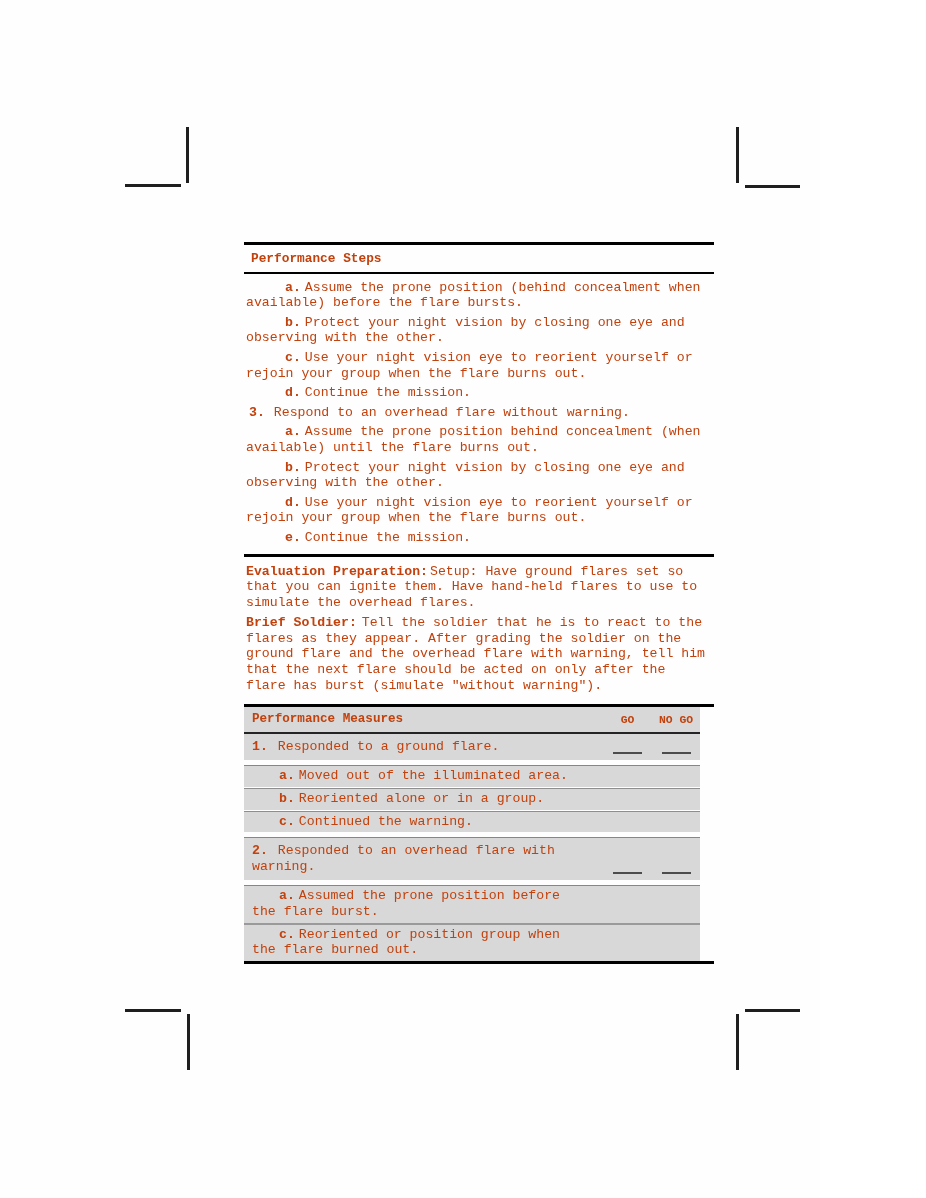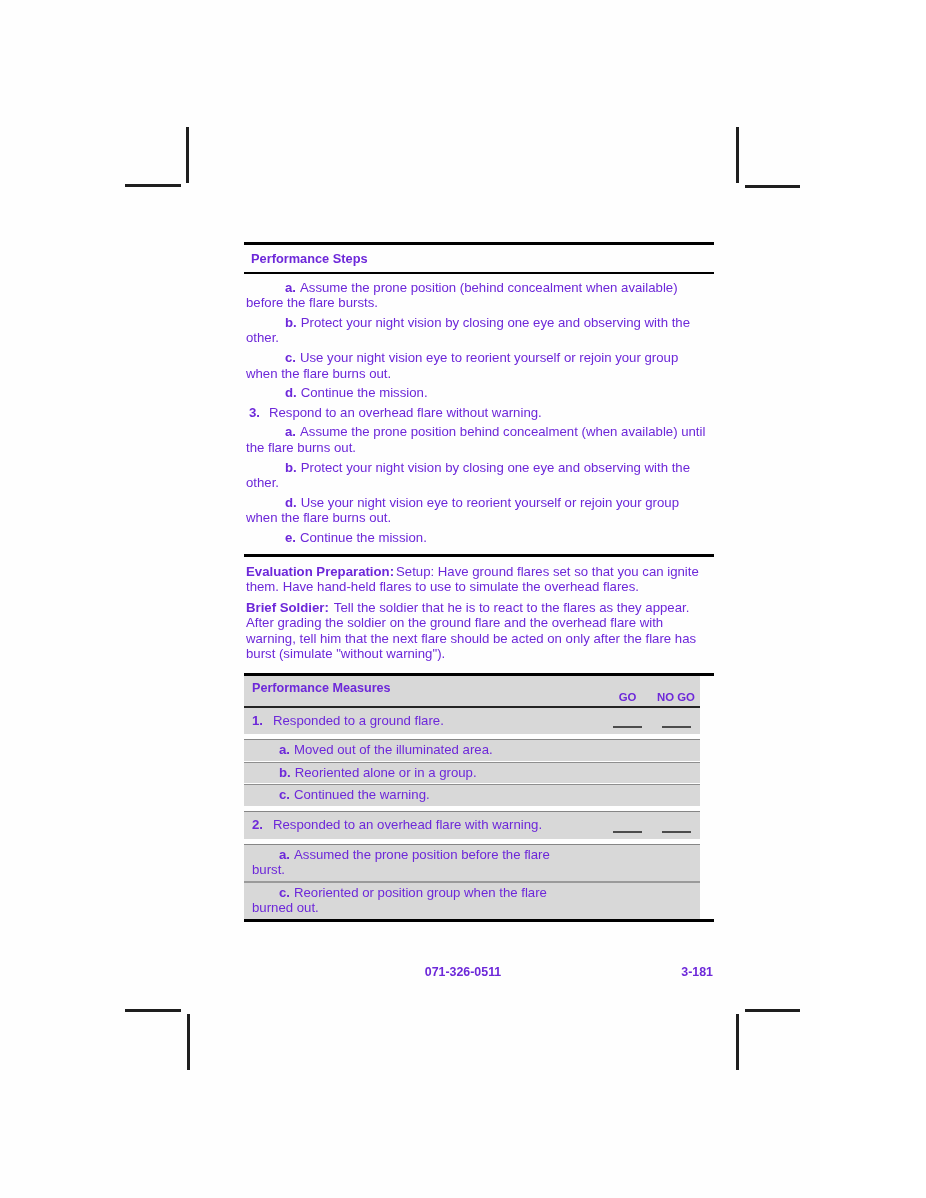--- a/index.html
+++ b/index.html
@@ -2,22 +2,22 @@
 <html><head>
 <meta charset="utf-8">
 <style>
   * { box-sizing: border-box; }
   html, body { margin: 0; padding: 0; background: #ffffff; }
   .page {
     position: relative;
     width: 820px;
     height: 1198px;
     background: #fefefe;
-    font-family: Liberation Sans, sans-serif;
-    color: #6d28d9;
+    font-family: Liberation Mono, monospace;
+    color: #c2410c;
     overflow: hidden;
   }
 
   
   .mark { position: absolute; background: #1e1e1e; }
   .m-tl-v { left:186px; top:127px; width:3px; height:56px; }
   .m-tl-h { left:125px; top:184px; width:56px; height:3px; }
   .m-tr-v { left:736px; top:127px; width:3px; height:56px; }
   .m-tr-h { left:745px; top:185px; width:55px; height:3px; }
   .m-bl-h { left:125px; top:1009px; width:56px; height:3px; }
@@ -60,21 +60,21 @@
   .m-table { border-top: 3px solid #000; border-bottom: 3px solid #000; }
   .mrow { display: flex; }
   .mrow .cell { background: #d8d8d8; }
   .mrow .c1 { width: 359px; flex: none; padding: 2px 8px 3px 8px; }
   .mrow .c2 { width: 49px; flex: none; }
   .mrow .c3 { width: 48px; flex: none; }
 
   .mrow.head .cell { border-bottom: 2px solid #242424; }
   .mrow.head .c1 { font-weight: bold; font-size: 12.6px; padding: 5px 8px 4px 8px; }
   .mrow.head .c2, .mrow.head .c3 {
-    font-weight: bold; font-size: 11.4px; text-align: center; padding-top: 14px;
+    font-weight: bold; font-size: 11.4px; text-align: center; padding-top: 6px;
   }
 
   .mrow.main .c1 { padding-top: 5px; padding-bottom: 6px; }
   .mrow.main b.pfx { margin-right: 10px; }
   .mrow.sub .c1 { text-indent: 27px; }
   .mrow.sub b.pfx { margin-right: 4px; }
   .mrow.sub2 .c1 { padding-right: 36px; }
 
   .mrow.tight { margin-top: 1px; }
   .mrow.tight .cell { border-top: 1.5px solid #8e8e8e; }
@@ -185,18 +185,14 @@
 
       <div class="mrow sub sub2 joined">
         <div class="cell c1"><b class="pfx">c.</b><span>Reoriented or position group when the flare burned out.</span></div>
         <div class="cell c2"></div>
         <div class="cell c3"></div>
       </div>
 
     </section>
   </div>
 
-  <div class="footer">
-    <span class="task-no">071-326-0511</span>
-    <span class="page-no">3-181</span>
-  </div>
 
 </div>
 
 </body></html>

